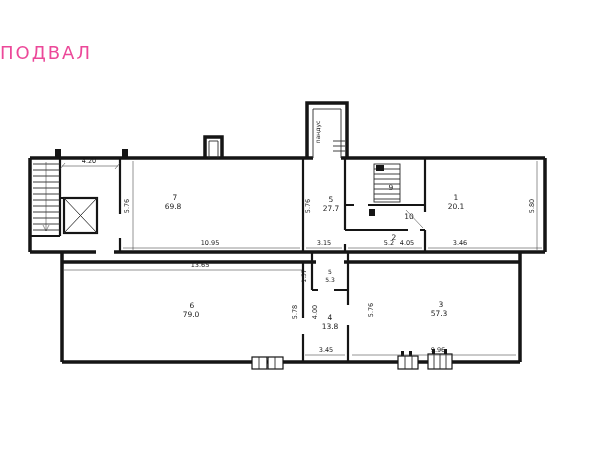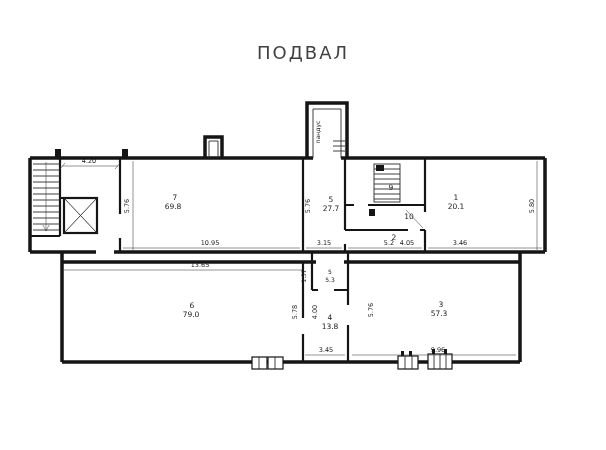--- a/index.html
+++ b/index.html
@@ -1,18 +1,18 @@
 <!DOCTYPE html>
 <html><head>
 <meta charset="utf-8">
 <style>
   html,body{margin:0;padding:0;background:#fff;}
   body{width:606px;height:450px;position:relative;font-family:"DejaVu Sans",sans-serif;overflow:hidden;}
-  .title{position:absolute;top:42px;left:0;width:100%;text-align:center;
-         font-size:18px;letter-spacing:2px;color:#404040;}
+  .title{position:absolute;top:42px;left:0;width:100%;text-align:left;
+         font-size:18px;letter-spacing:2px;color:#ec4899;}
   svg{position:absolute;top:0;left:0;}
   svg text{font-family:"DejaVu Sans",sans-serif;font-size:6.5px;fill:#1a1a1a;text-anchor:middle;}
   svg text.room{font-size:7.5px;}
   svg text.small{font-size:6px;}
   .wall-thick{stroke:#151515;stroke-width:3.5;fill:none;}
   .wall-med{stroke:#151515;stroke-width:2.2;fill:none;}
   .thin{stroke:#2a2a2a;stroke-width:0.9;fill:none;}
   .hair{stroke:#3a3a3a;stroke-width:0.55;fill:none;}
   .solid{fill:#151515;stroke:none;}
   .win{fill:#ffffff;stroke:#151515;stroke-width:1.2;}

